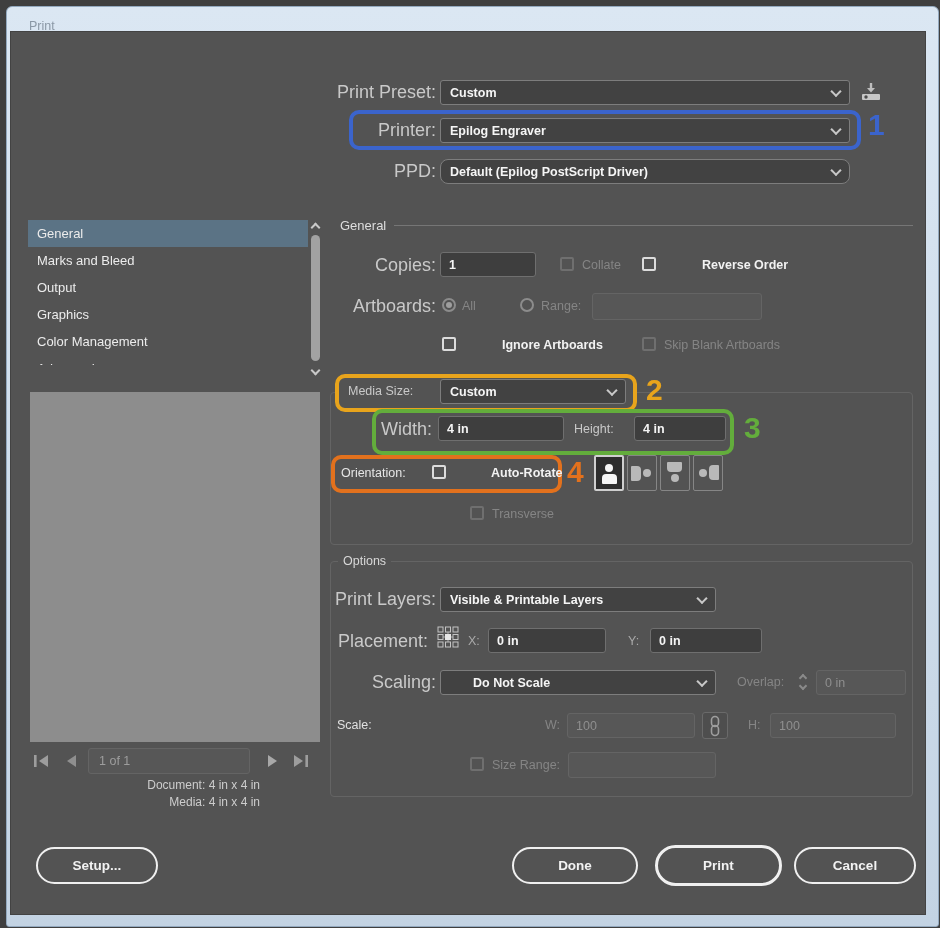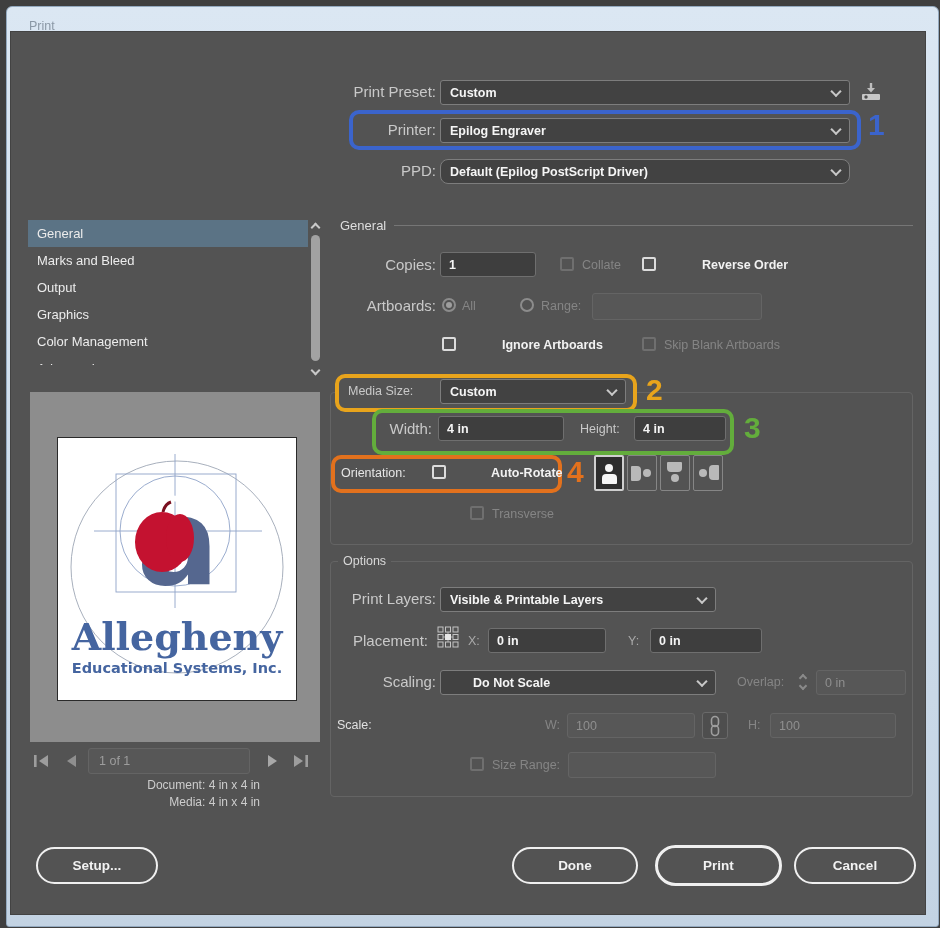--- a/index.html
+++ b/index.html
@@ -10,21 +10,21 @@
   
   .window { position:absolute; left:6px; top:6px; width:933px; height:921px;
     background:linear-gradient(180deg,#dbe7f3,#c3d3e3);
     border:1px solid #93a9bf; border-radius:6px 6px 3px 3px; }
   .titlebar-text { position:absolute; left:22px; top:12px; font-size:12.5px; color:#8b98a6; }
   .content { position:absolute; left:10px; top:31px; width:916px; height:884px;
     background:#535353; border:1px solid #434343; }
 
   
   .rlabel { position:absolute; width:110px; text-align:right; color:#c9c9c9;
-    font-size:15px; line-height:16px; white-space:nowrap; }
+    font-size:18px; line-height:16px; white-space:nowrap; }
   .llabel { position:absolute; color:#c9c9c9; font-size:12.5px; line-height:16px; white-space:nowrap; }
   .dim { color:#858585 !important; }
   .bright { color:#f2f2f2 !important; font-weight:600;padding-left:38px; }
   .dd { position:absolute; background:#424242; border:1px solid #7d7d7d; border-radius:3px;
     display:flex; align-items:center; padding:0 24px 0 9px; color:#f5f5f5;
     font-size:12.5px; font-weight:600; }
   .dd .chev { position:absolute; right:9px; top:50%; width:8px; height:8px;
     border-left:2px solid #c8c8c8; border-bottom:2px solid #c8c8c8;
     transform:translateY(-70%) rotate(-45deg); }
   .inp { position:absolute; background:#3e3e3e; border:1px solid #6f6f6f; border-radius:3px;
@@ -180,21 +180,21 @@
   <div class="llabel" style="left:348px;top:383px;">Media Size:</div>
   <div class="dd" style="left:440px;top:379px;width:186px;height:25px;">
     <span>Custom</span>
     <span class="chev"></span>
   </div>
   <div class="anno-num" style="left: 646px; top: 374px; color: rgb(232, 164, 28);">2</div>
 
   <div class="anno-box" style="left: 372px; top: 409px; width: 362px; height: 46px; border-color: rgb(99, 173, 60);"></div>
   <div class="rlabel" style="left:352px;top:421px;width:80px;">Width:</div>
   <div class="inp" style="left:438px;top:416px;width:126px;height:25px;">4 in</div>
-  <div class="llabel" style="left:574px;top:421px;margin-left:6px;">Height:</div>
+  <div class="llabel" style="left:574px;top:421px;">Height:</div>
   <div class="inp" style="left:634px;top:416px;width:92px;height:25px;">4 in</div>
   <div class="anno-num" style="left: 744px; top: 412px; color: rgb(99, 173, 60);">3</div>
 
   <div class="anno-box" style="left: 331px; top: 455px; width: 231px; height: 38px; border-color: rgb(226, 113, 29);"></div>
   <div class="llabel" style="left:341px;top:465px;color:#e6e6e6;">Orientation:</div>
   <div class="cb" style="left:432px;top:465px;"></div>
   <div class="llabel bright" style="left:453px;top:465px;">Auto-Rotate</div>
   <div class="anno-num" style="left: 567px; top: 456px; color: rgb(226, 113, 29);">4</div>
 
   <div class="obtn sel" style="left:594px;top:455px;">
@@ -276,35 +276,20 @@
     </svg>
   </div>
   <div class="llabel dim" style="left:748px;top:717px;">H:</div>
   <div class="inp off" style="left:770px;top:713px;width:126px;height:25px;">100</div>
 
   <div class="cb off" style="left:470px;top:757px;"></div>
   <div class="llabel dim" style="left:492px;top:757px;">Size Range:</div>
   <div class="inp off" style="left:568px;top:752px;width:148px;height:26px;"></div>
 
   <div class="preview"></div>
-  <div class="page">
-    <svg width="238" height="262" viewBox="0 0 238 262">
-      <circle cx="119" cy="129" r="106" stroke="#a8b0bd" stroke-width="1" fill="none"></circle>
-      <rect x="58" y="36" width="120" height="118" stroke="#8fa3c8" stroke-width="0.9" fill="none"></rect>
-      <circle cx="117" cy="93" r="55" stroke="#8fa3c8" stroke-width="0.9" fill="none"></circle>
-      <path d="M36 93 H204 M117 16 V170" stroke="#8fa3c8" stroke-width="0.9" fill="none"></path>
-      <text x="120" y="146" font-size="122" font-weight="bold" fill="#55678f" font-family="DejaVu Sans, sans-serif" text-anchor="middle">a</text>
-      <path d="M72 72 Q105 52 138 66" stroke="#ffffff" stroke-width="6" fill="none"></path>
-      <path d="M105 74 q2 -8 8 -10" stroke="#7a1020" stroke-width="3" fill="none"></path>
-      <ellipse cx="104" cy="104" rx="27" ry="30" fill="#c41230"></ellipse>
-      <ellipse cx="122" cy="100" rx="14" ry="24" fill="#c41230"></ellipse>
-      <text x="119" y="212" font-size="38" font-weight="bold" fill="#4565a0" font-family="DejaVu Serif, serif" text-anchor="middle">Allegheny</text>
-      <text x="119" y="235" font-size="14.5" font-weight="bold" fill="#4565a0" font-family="DejaVu Sans, sans-serif" text-anchor="middle">Educational Systems, Inc.</text>
-    </svg>
-  </div>
 
   <svg class="navbtn" style="left:32px;top:753px;" viewBox="0 0 18 16">
     <rect x="2" y="2" width="2.6" height="12" fill="#9d9d9d"></rect>
       <path d="M16 2 L7 8 L16 14 Z" fill="#9d9d9d"></path>
   </svg>
   <svg class="navbtn" style="left:62px;top:753px;" viewBox="0 0 18 16">
     <path d="M14 2 L5 8 L14 14 Z" fill="#8f8f8f"></path>
   </svg>
   <div class="navbox">1 of 1</div>
   <svg class="navbtn" style="left:264px;top:753px;" viewBox="0 0 18 16">

